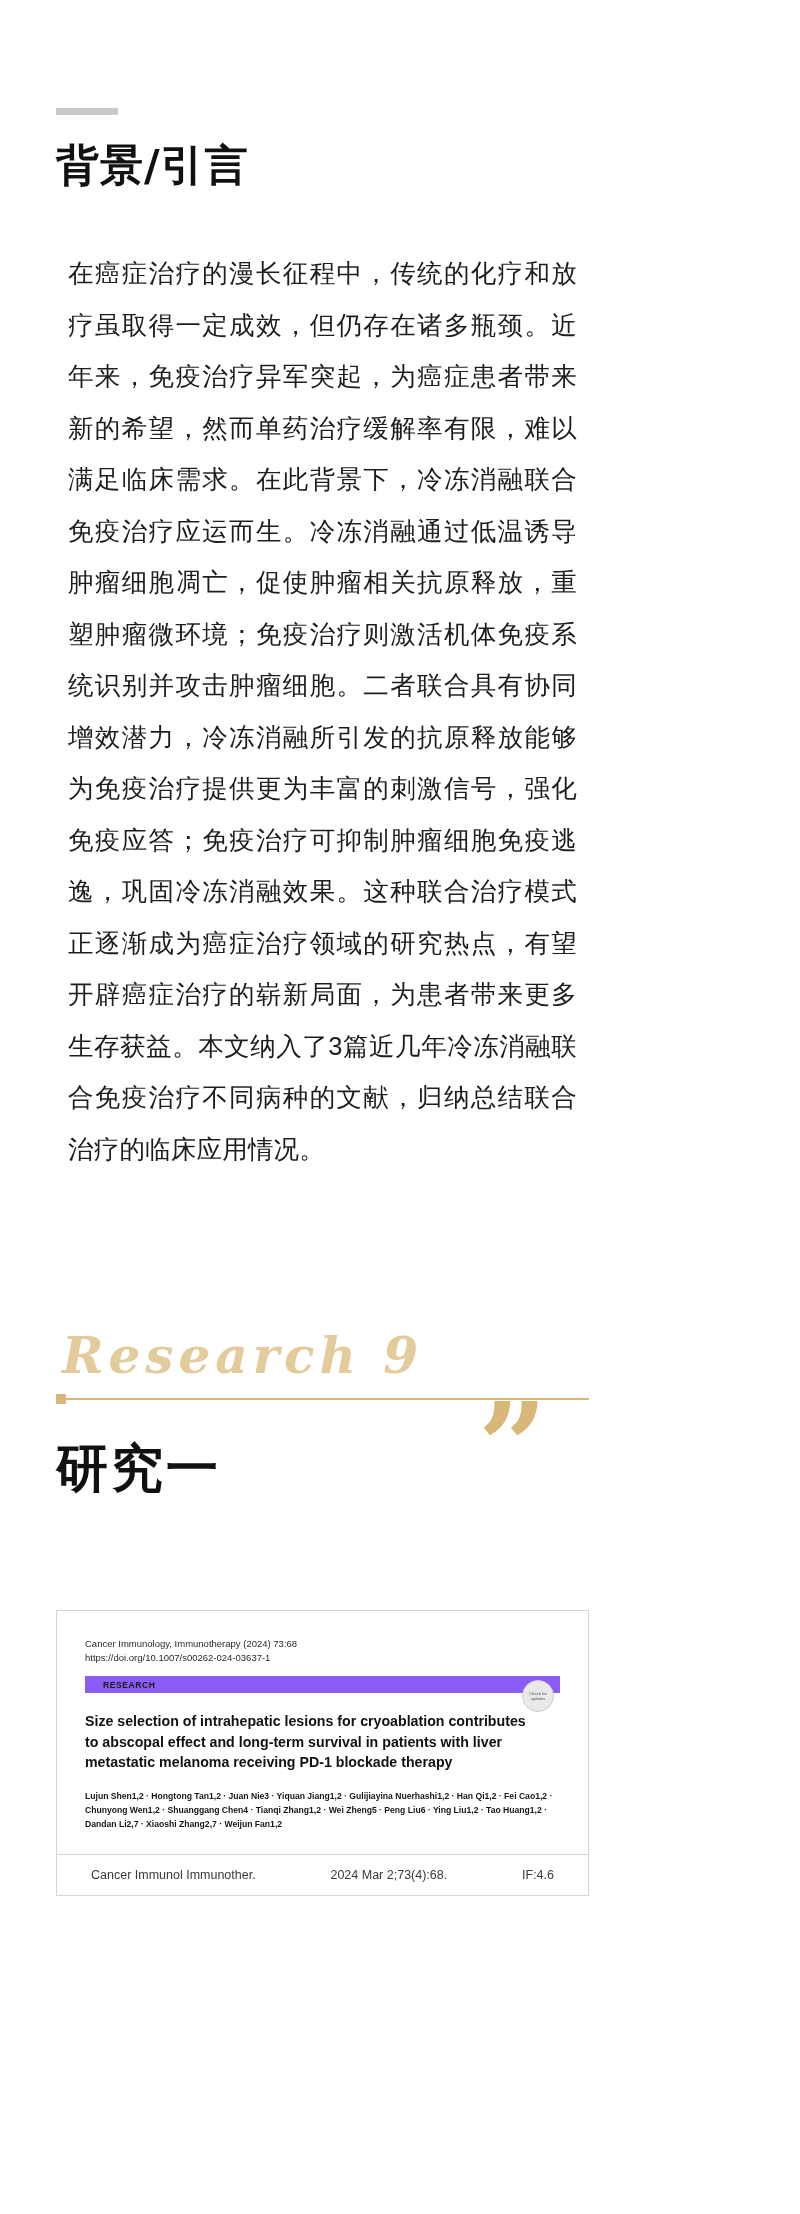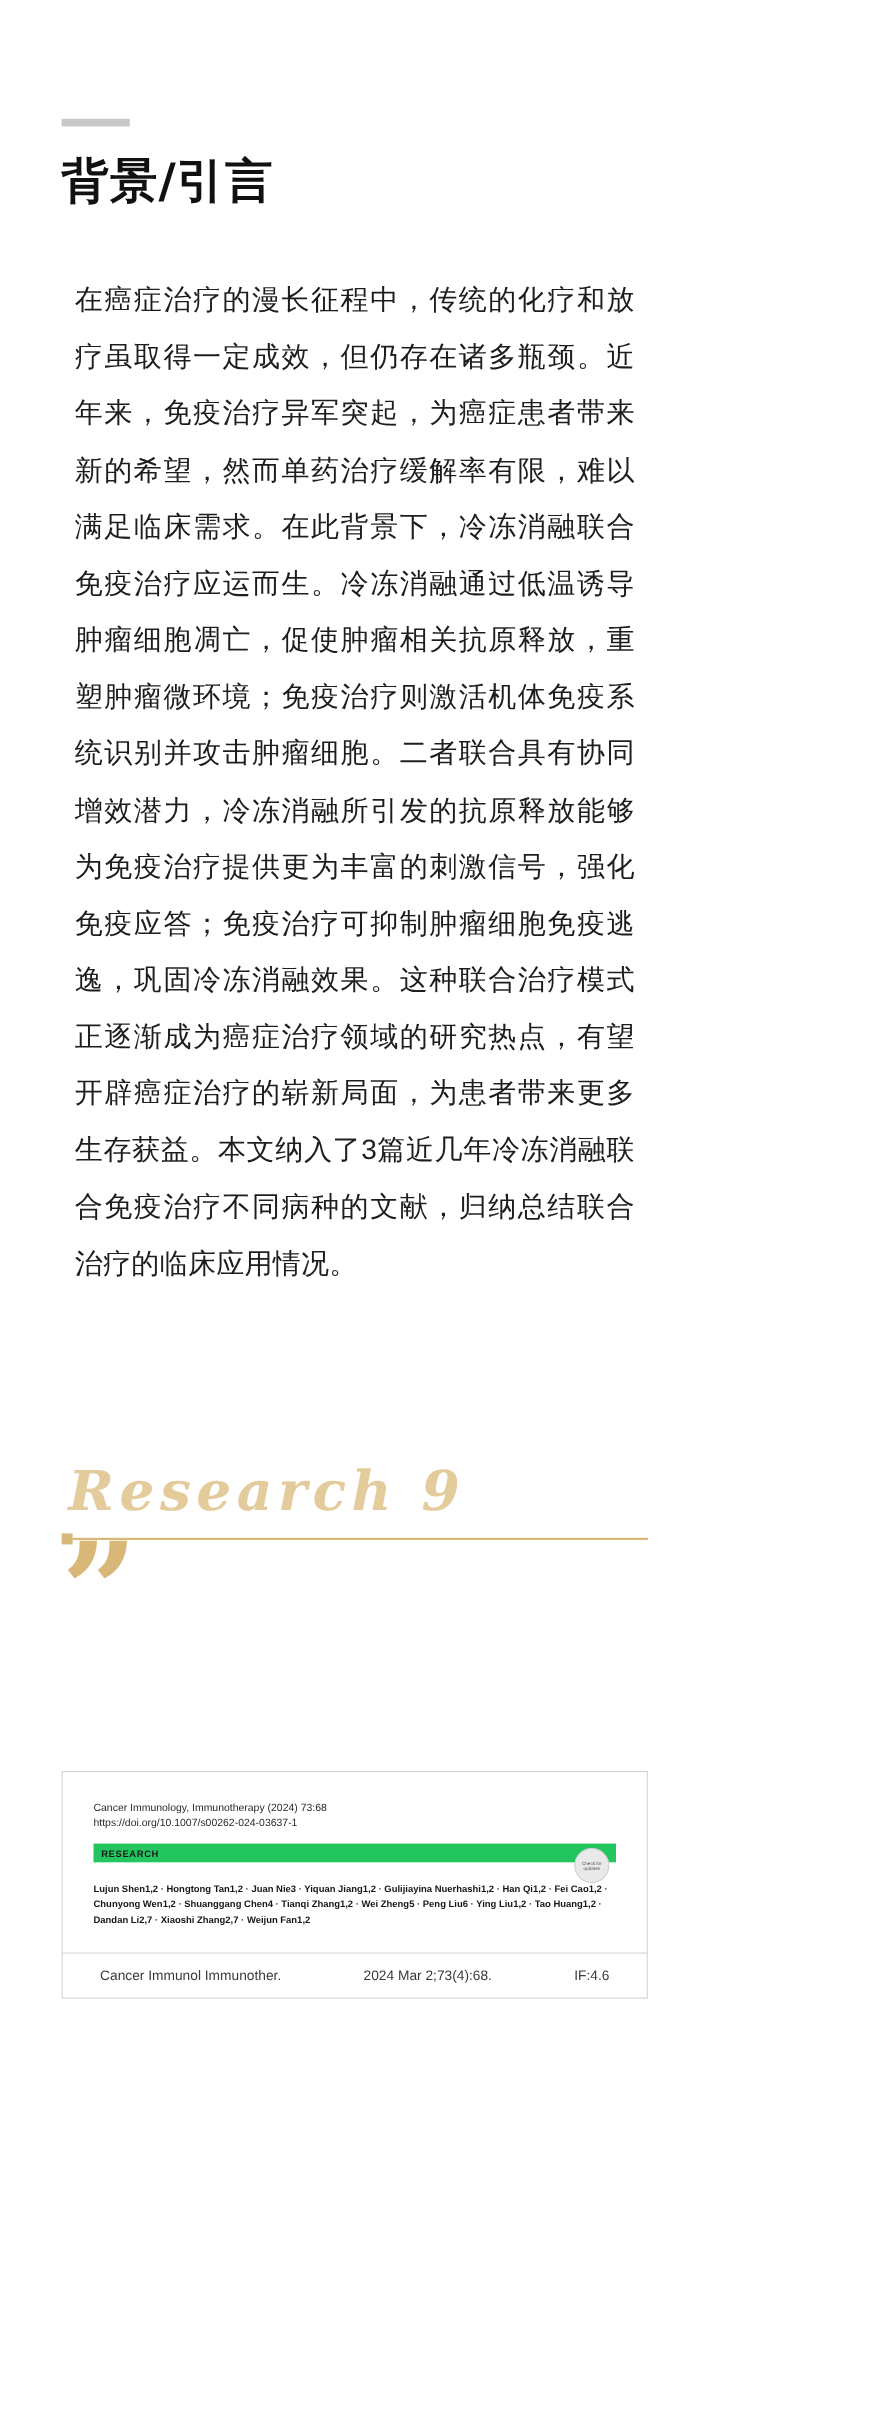--- a/index.html
+++ b/index.html
@@ -126,25 +126,25 @@
     position: relative;
   }
   .paper-journal {
     font-family: "Liberation Sans", sans-serif;
     font-size: 9.5px;
     line-height: 1.45;
     color: #2a2a2a;
     margin: 0 0 12px 0;
   }
   .paper-tagbar {
-    background: #22c55e;
+    background: #8b5cf6;
     height: 17px;
     display: flex;
     align-items: center;
-    padding-left: 7px;
+    padding-left: 18px;
     margin-bottom: 18px;
     position: relative;
   }
   .paper-tagbar span {
     font-family: "Liberation Sans", sans-serif;
     font-size: 8.5px;
     font-weight: 700;
     letter-spacing: 0.6px;
     color: #1a1a1a;
   }
@@ -209,35 +209,37 @@
     <p class="body-cn">在癌症治疗的漫长征程中，传统的化疗和放疗虽取得一定成效，但仍存在诸多瓶颈。近年来，免疫治疗异军突起，为癌症患者带来新的希望，然而单药治疗缓解率有限，难以满足临床需求。在此背景下，冷冻消融联合免疫治疗应运而生。冷冻消融通过低温诱导肿瘤细胞凋亡，促使肿瘤相关抗原释放，重塑肿瘤微环境；免疫治疗则激活机体免疫系统识别并攻击肿瘤细胞。二者联合具有协同增效潜力，冷冻消融所引发的抗原释放能够为免疫治疗提供更为丰富的刺激信号，强化免疫应答；免疫治疗可抑制肿瘤细胞免疫逃逸，巩固冷冻消融效果。这种联合治疗模式正逐渐成为癌症治疗领域的研究热点，有望开辟癌症治疗的崭新局面，为患者带来更多生存获益。本文纳入了3篇近几年冷冻消融联合免疫治疗不同病种的文献，归纳总结联合治疗的临床应用情况。</p>
   </section>
 
   <section class="section-research">
     <div class="research-script">Research 9</div>
     <div class="research-divider">
       <div class="bar-left"></div>
       <div class="bar-line"></div>
     </div>
     <div class="research-title-row">
+      <h2 class="research-title">研究一</h2>
       <div class="quote-mark">”</div>
     </div>
   </section>
 
   <section class="paper-card">
     <div class="paper-journal">
       <div>Cancer Immunology, Immunotherapy (2024) 73:68</div>
       <div>https://doi.org/10.1007/s00262-024-03637-1</div>
     </div>
 
     <div class="paper-tagbar">
       <span>RESEARCH</span>
       <div class="check-updates">Check for updates</div>
     </div>
 
+    <h3 class="paper-title">Size selection of intrahepatic lesions for cryoablation contributes to abscopal effect and long-term survival in patients with liver metastatic melanoma receiving PD-1 blockade therapy</h3>
 
     <div class="paper-authors">
       <div>Lujun Shen1,2 · Hongtong Tan1,2 · Juan Nie3 · Yiquan Jiang1,2 · Gulijiayina Nuerhashi1,2 · Han Qi1,2 · Fei Cao1,2 ·</div>
       <div>Chunyong Wen1,2 · Shuanggang Chen4 · Tianqi Zhang1,2 · Wei Zheng5 · Peng Liu6 · Ying Liu1,2 · Tao Huang1,2 ·</div>
       <div>Dandan Li2,7 · Xiaoshi Zhang2,7 · Weijun Fan1,2</div>
     </div>
 
     <div class="paper-footer">
       <div class="f-journal">Cancer Immunol Immunother.</div>
       <div class="f-cite">2024 Mar 2;73(4):68.</div>

